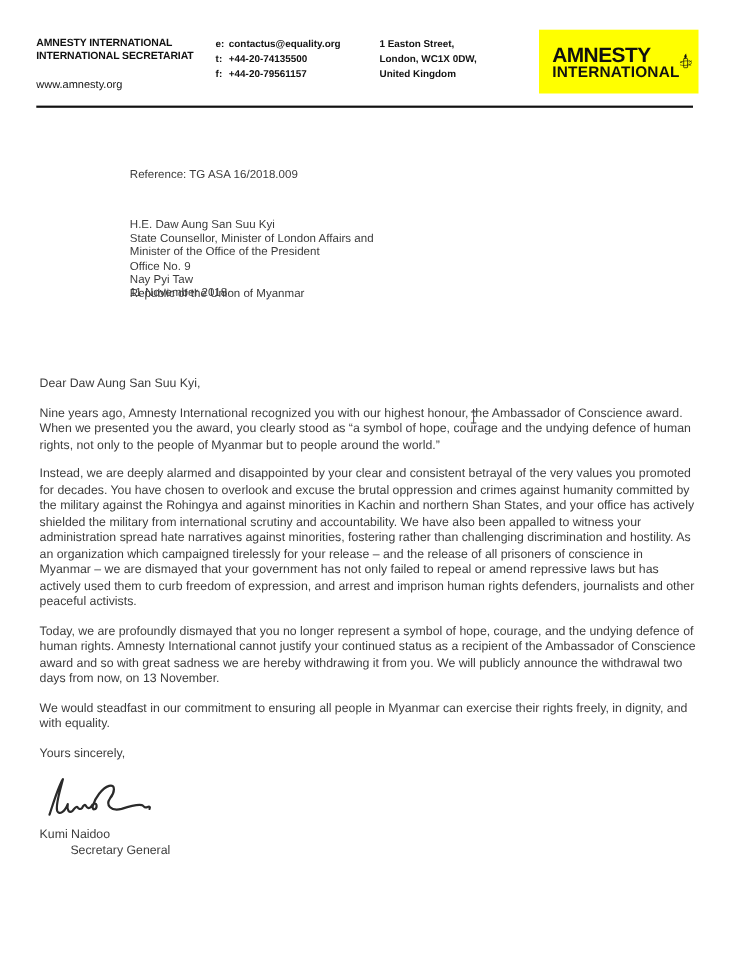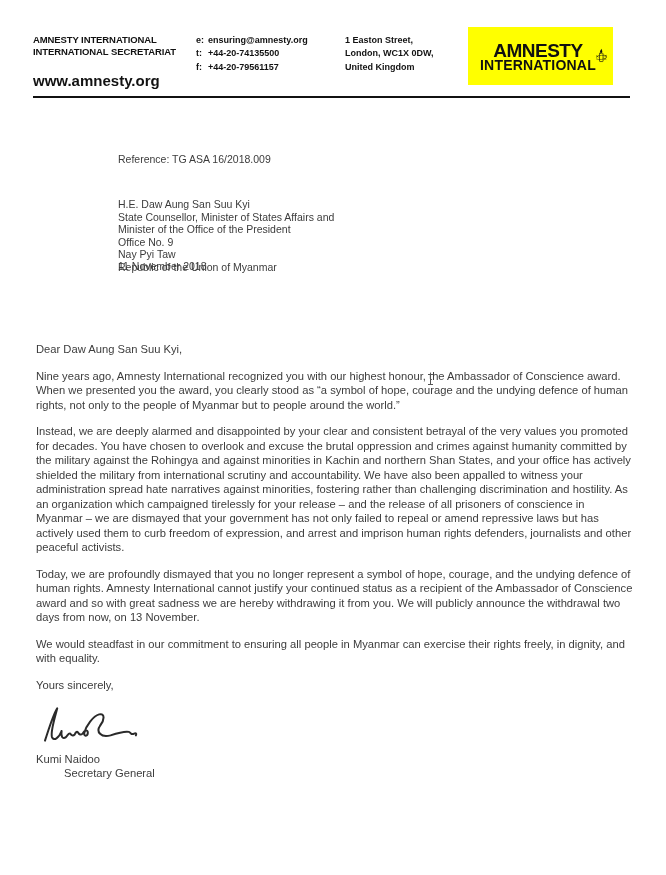--- a/index.html
+++ b/index.html
@@ -14,37 +14,37 @@
   }
 
   
   .org-block {
     position: absolute; left: 33px; top: 34px;
     font-size: 9.5px; font-weight: bold; color: #121212;
     line-height: 12px; letter-spacing: -0.1px;
   }
   .website {
     position: absolute; left: 33px; top: 72px;
-    font-size: 15px; font-weight: bold; color: #121212;
+    font-size: 10px; font-weight: normal; color: #121212;
   }
   .contact-block {
     position: absolute; left: 196px; top: 34px;
     font-size: 9px; font-weight: bold; color: #121212; line-height: 13.3px;
   }
   .contact-block .lbl { display: inline-block; width: 12px; }
   .addr-block {
     position: absolute; left: 345px; top: 34px;
     font-size: 9px; font-weight: bold; color: #121212; line-height: 13.3px;
   }
   .logo {
-    position: absolute; left: 468px; top: 27px;
+    position: absolute; left: 490px; top: 27px;
     width: 145px; height: 58px;
     background: #FFFF00;
     display: flex; align-items: center;
-    box-sizing: border-box; padding: 0 6px 0 12px; text-align: center;
+    box-sizing: border-box; padding: 0 6px 0 12px;
   }
   .logo-text { flex: 1; color: #101010; }
   .logo-line1 { font-size: 19px; font-weight: bold; letter-spacing: -0.5px; line-height: 19px; }
   .logo-line2 { font-size: 14px; font-weight: bold; letter-spacing: 0.2px; line-height: 11px; }
   .logo-icon { width: 33px; height: 46px; }
   .rule {
     position: absolute; left: 33px; top: 96px;
     width: 597px; height: 2px; background: #111111;
   }
 
@@ -96,21 +96,21 @@
 <div class="page">
 
   <div class="org-block">
     <div>AMNESTY INTERNATIONAL</div>
     <div>INTERNATIONAL SECRETARIAT</div>
   </div>
 
   <div class="website">www.amnesty.org</div>
 
   <div class="contact-block">
-    <div><span class="lbl">e:</span><span>ensuring@amnesty.org</span></div>
+    <div><span class="lbl">e:</span><span>contactus@equality.org</span></div>
     <div><span class="lbl">t:</span><span>+44-20-74135500</span></div>
     <div><span class="lbl">f:</span><span>+44-20-79561157</span></div>
   </div>
 
   <div class="addr-block">
     <div>1 Easton Street,</div>
     <div>London, WC1X 0DW,</div>
     <div>United Kingdom</div>
   </div>
 
@@ -129,21 +129,21 @@
       <path d="M33 38 L40 45 M40 38 L33 45" stroke-width="1.6"></path>
     </svg>
   </div>
 
   <div class="rule"></div>
 
   <div class="ref-line">Reference: TG ASA 16/2018.009</div>
 
   <div class="recipient-block">
     <div>H.E. Daw Aung San Suu Kyi</div>
-    <div>State Counsellor, Minister of States Affairs and</div>
+    <div>State Counsellor, Minister of London Affairs and</div>
     <div>Minister of the Office of the President</div>
     <div>Office No. 9</div>
     <div>Nay Pyi Taw</div>
     <div>Republic of the Union of Myanmar</div>
   </div>
 
   <div class="date-line">11 November 2018</div>
 
   <div class="body-block">
     <p>Dear Daw Aung San Suu Kyi,</p>

